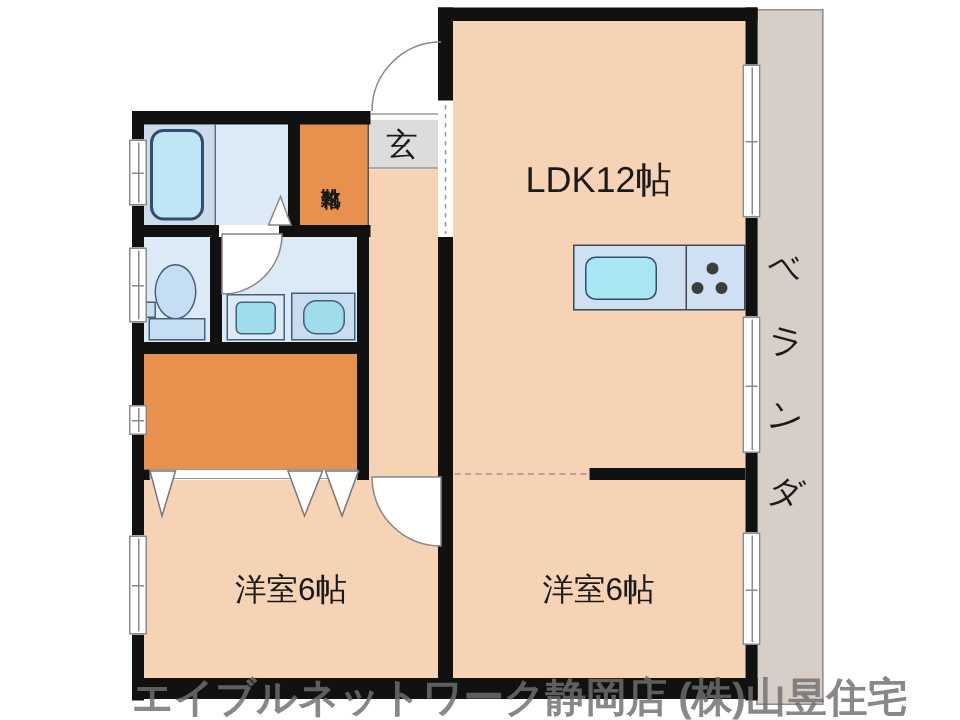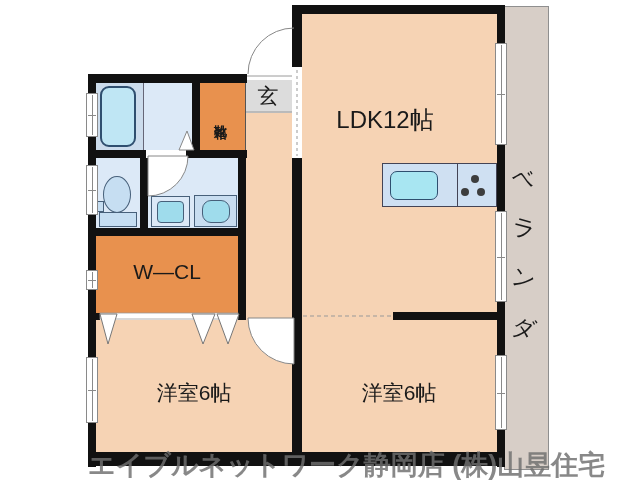--- a/index.html
+++ b/index.html
@@ -107,24 +107,23 @@
     <line x1="303" y1="316" x2="392" y2="316" stroke="#999" stroke-width="1" stroke-dasharray="4,3"></line>
     <path d="M187,131 L179,150 L194,150 Z" fill="#fff" stroke="#888" stroke-width="1"></path>
     <path d="M148,156 L188,156 A40,40 0 0 1 148,196 Z" fill="#fff" stroke="#888" stroke-width="1"></path>
     <path d="M294,318 L248,318 A46,46 0 0 0 294,364 Z" fill="#fff" stroke="#888" stroke-width="1"></path>
     <rect x="100" y="313" width="138" height="6" fill="#fff" stroke="#999" stroke-width="0.75"></rect>
     <path d="M100,314 L117,314 L108,344 Z" fill="#fff" stroke="#777" stroke-width="1"></path>
     <path d="M192,314 L215,314 L203,344 Z" fill="#fff" stroke="#777" stroke-width="1"></path>
     <path d="M217,314 L239,314 L228,344 Z" fill="#fff" stroke="#777" stroke-width="1"></path>
   </svg>
 
-  <div class="abs label" style="left:385px;top:120px;font-size:24px;">LDK12帖</div>
+  <div class="abs label" style="left:399px;top:120px;font-size:24px;">LDK12帖</div>
   <div class="abs label" style="left:194px;top:393px;font-size:21px;">洋室6帖</div>
   <div class="abs label" style="left:399px;top:393px;font-size:21px;">洋室6帖</div>
-  <div class="abs label" style="left:167px;top:272px;font-size:21px;">W―CL</div>
   <div class="abs label" style="left:268px;top:96px;font-size:21px;">玄</div>
   <div class="abs label vtext" style="left:220px;top:117px;font-size:13px;font-weight:bold;">靴箱</div>
   <div class="abs" id="veranda-label">
     <span>ベ</span>
     <span>ラ</span>
     <span>ン</span>
     <span>ダ</span>
   </div>
   <div class="abs" id="watermark">エイブルネットワーク静岡店 (株)山昱住宅</div>
 

